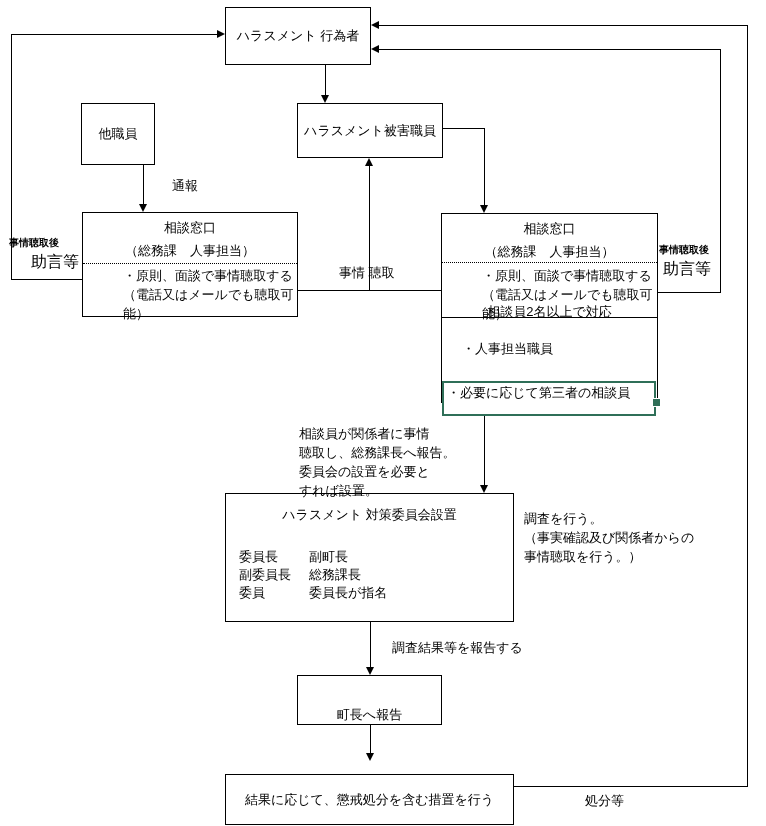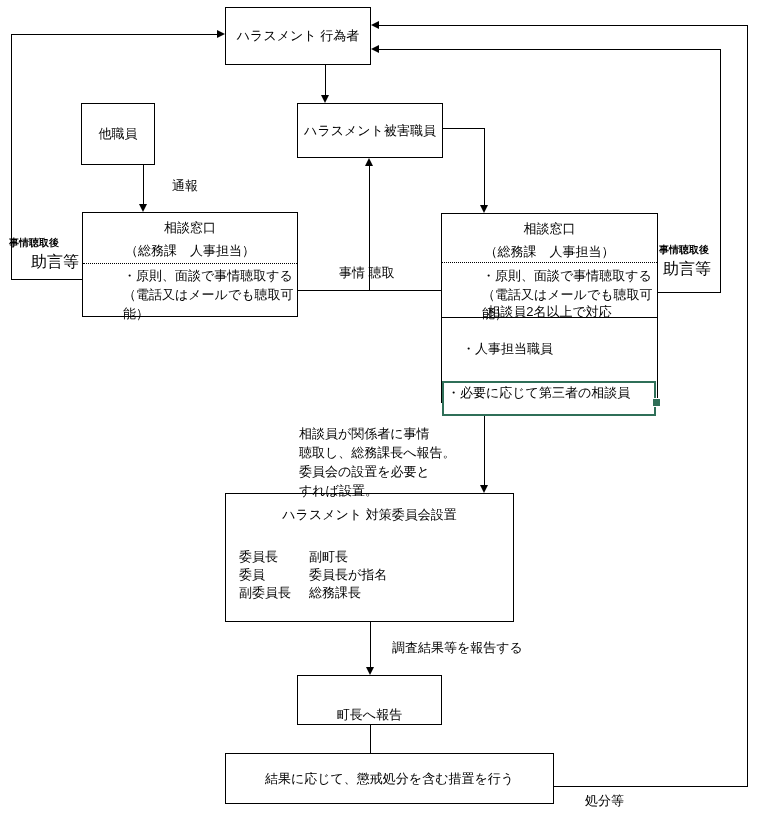--- a/index.html
+++ b/index.html
@@ -130,47 +130,50 @@
   </div>
 
   <div class="box" style="left:225px;top:493px;width:289px;height:129px;">
     <div class="bx-title" style="top:12px;">ハラスメント 対策委員会設置</div>
     <div class="committee-rows">
       <div class="c-row">
         <div class="c-label">委員長</div>
         <div>副町長</div>
       </div>
       <div class="c-row">
+        <div class="c-label">副委員長</div>
+        <div>総務課長</div>
+      </div>
+      <div class="c-row">
         <div class="c-label">委員</div>
         <div>委員長が指名</div>
-      </div>
-      <div class="c-row">
-        <div class="c-label">副委員長</div>
-        <div>総務課長</div>
       </div>
     </div>
   </div>
 
   <div class="box center-box" style="left:297px;top:675px;width:145px;height:50px;align-items:flex-end;">
     <span>町長へ報告</span>
   </div>
 
-  <div class="box center-box" style="left:225px;top:753px;width:329px;height:51px;">
+  <div class="box center-box" style="left:225px;top:774px;width:289px;height:51px;">
     <span>結果に応じて、懲戒処分を含む措置を行う</span>
   </div>
 
   <div class="lbl" style="left:172px;top:176px;">通報</div>
   <div class="lbl" style="left:339px;top:263px;">事情 聴取</div>
 
   <div class="lbl-small" style="left:9px;top:236px;">事情聴取後</div>
   <div class="lbl-mid" style="left:31px;top:252px;">助言等</div>
 
   <div class="lbl-small" style="left:659px;top:243px;">事情聴取後</div>
   <div class="lbl-mid" style="left:663px;top:259px;">助言等</div>
 
   <div class="lbl" style="left:299px;top:424px;">相談員が関係者に事情
 聴取し、総務課長へ報告。
 委員会の設置を必要と
 すれば設置。</div>
+  <div class="lbl" style="left:524px;top:509px;">調査を行う。
+（事実確認及び関係者からの
+事情聴取を行う。）</div>
   <div class="lbl" style="left:392px;top:638px;">調査結果等を報告する</div>
   <div class="lbl" style="left:585px;top:791px;">処分等</div>
 
 </div>
 
 </body></html>

